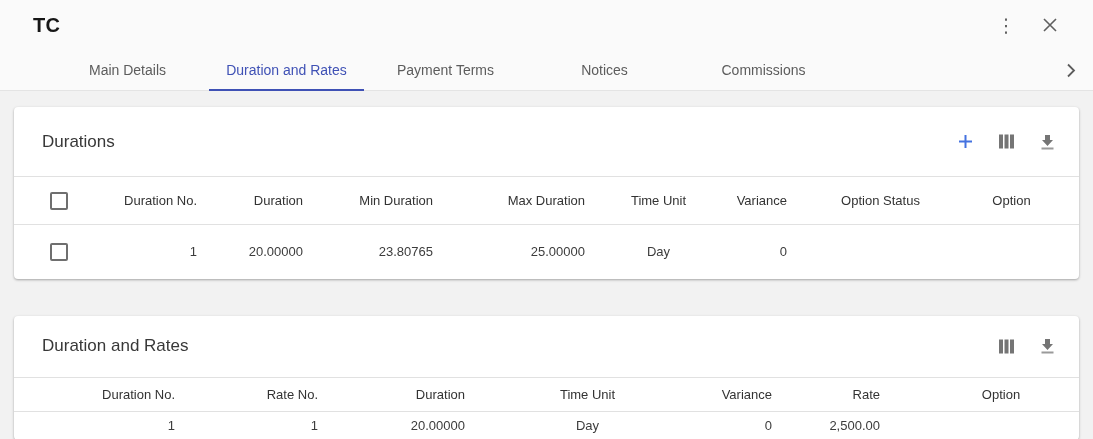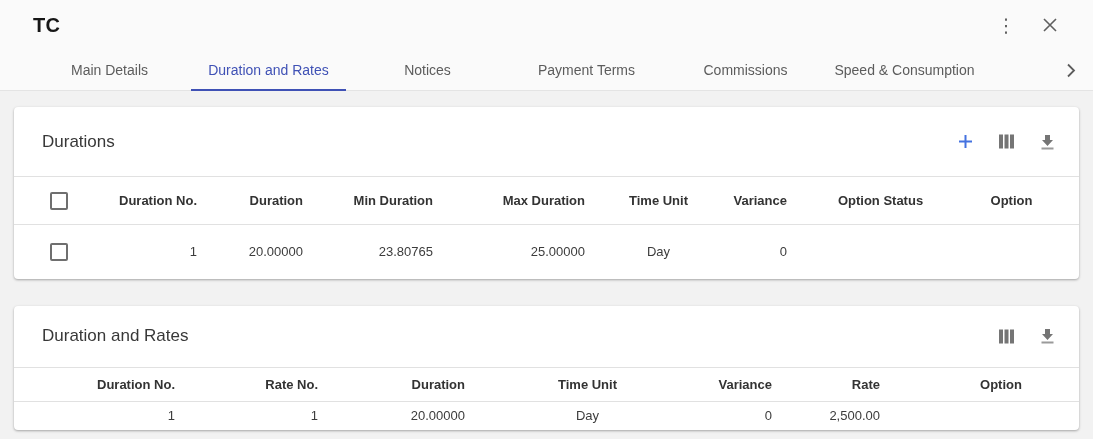--- a/index.html
+++ b/index.html
@@ -39,21 +39,21 @@
   }
   .kebab-glyph { font-size: 19px; line-height: 1; color: #5f5f5f; }
 
   
   .tabbar {
     height: 41px;
     background: #fafafa;
     border-bottom: 1px solid #e4e4e4;
     display: flex;
     align-items: stretch;
-    padding-left: 30px;
+    padding-left: 48px;
   }
   .tab {
     width: 159px;
     display: flex; align-items: center; justify-content: center;
     font-size: 14px;
     color: #5c5c5c;
     position: relative;
     cursor: pointer;
     white-space: nowrap;
   }
@@ -70,21 +70,21 @@
     width: 44px;
     background: none; border: none; cursor: pointer;
     display: flex; align-items: center; justify-content: center;
   }
 
   
   .content {
     padding: 16px 14px 0 14px;
     display: flex;
     flex-direction: column;
-    gap: 27px;
+    gap: 37px;
   }
   .card {
     background: #ffffff;
     border-radius: 4px;
     box-shadow: 0 1px 3px rgba(0,0,0,.22), 0 1px 2px rgba(0,0,0,.12);
   }
   .card-head {
     display: flex; align-items: center;
     padding: 0 24px 0 28px;
   }
@@ -102,21 +102,21 @@
   }
 
   
   table.grid {
     width: 100%;
     border-collapse: collapse;
     table-layout: fixed;
     font-size: 13px;
     color: #3c3c3c;
   }
-  table.grid th { font-weight: 700; color: #333; }
+  table.grid th { font-weight: 400; color: #333; }
   table.grid th, table.grid td { white-space: nowrap; overflow: hidden; }
   .t1 thead tr { height: 48px; }
   .t1 tbody tr { height: 54px; }
   .t2 thead tr { height: 34px; }
   .t2 tbody tr { height: 29px; }
   table.grid thead tr { border-top: 1px solid #e1e1e1; border-bottom: 1px solid #e1e1e1; }
 
   .ar { text-align: right; padding-right: 12px; }
   .al { text-align: center; }
   .t1 .c-check { padding-left: 28px; }
@@ -151,24 +151,23 @@
         <svg width="14" height="14" viewBox="0 0 14 14">
             <path d="M1 1 L13 13 M13 1 L1 13" stroke="#5f5f5f" stroke-width="1.6" fill="none"></path>
           </svg>
       </button>
     </div>
   </div>
 
   <div class="tabbar">
     <div class="tab">Main Details</div>
     <div class="tab active">Duration and Rates</div>
+    <div class="tab">Payment Terms</div>
     <div class="tab">Notices</div>
-    <div class="tab">Payment Terms</div>
     <div class="tab">Commissions</div>
-    <div class="tab">Speed &amp; Consumption</div>
     <button class="tab-scroll">
       <svg width="10" height="15" viewBox="0 0 10 15">
           <path d="M2 1.5l6 6-6 6" fill="none" stroke="#5c5c5c" stroke-width="1.8"></path>
         </svg>
     </button>
   </div>
 
   <div class="content">
 
     <div class="card card1">

